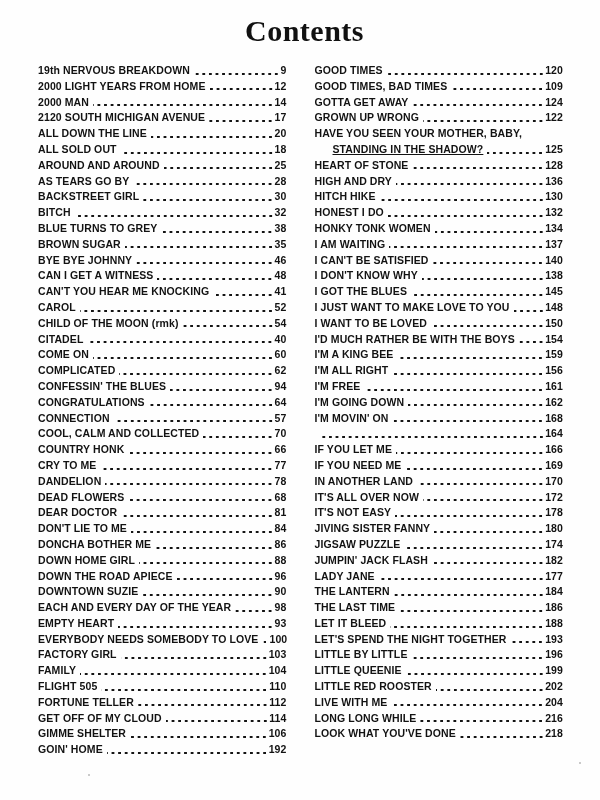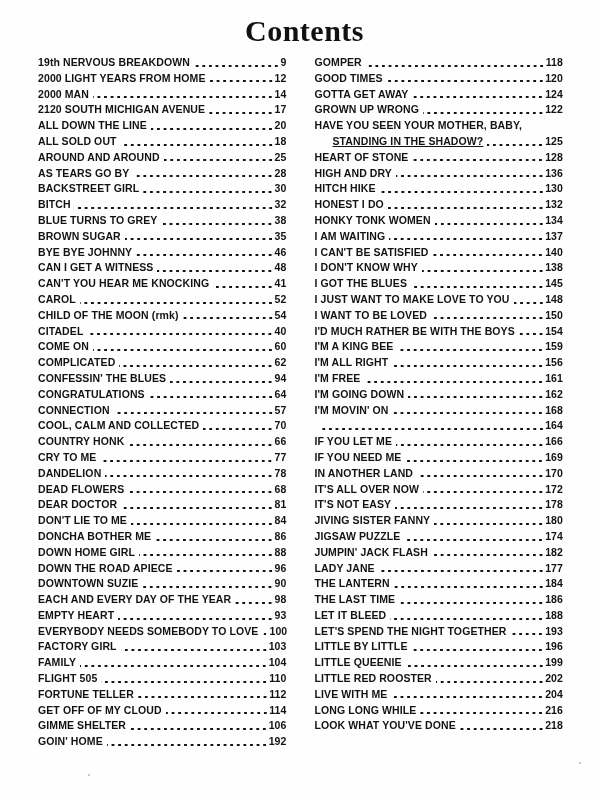--- a/index.html
+++ b/index.html
@@ -18,21 +18,21 @@
     font-weight: bold;
     font-size: 30px;
     line-height: 34px;
     letter-spacing: 0.5px;
     color: #111;
   }
   .toc {
     display: flex;
     gap: 28px;
     padding: 0 37px 0 38px;
-    margin-top: 7px;
+    margin-top: 15px;
   }
   .col { flex: 1 1 0; min-width: 0; }
   .row {
     display: flex;
     align-items: baseline;
     height: 15.8px;
     line-height: 15.8px;
     font-size: 10.5px;
     font-weight: bold;
     letter-spacing: 0.1px;
@@ -285,28 +285,28 @@
         <span class="page-num">106</span>
       </div>
       <div class="row">
         <span class="title">GOIN' HOME</span>
         <span class="dots"></span>
         <span class="page-num">192</span>
       </div>
     </div>
   <div class="col">
       <div class="row">
-        <span class="title">GOMPER</span>
-        <span class="dots"></span>
-        <span class="page-num">118</span>
-      </div>
-      <div class="row">
         <span class="title">GOOD TIMES</span>
         <span class="dots"></span>
         <span class="page-num">120</span>
+      </div>
+      <div class="row">
+        <span class="title">GOOD TIMES, BAD TIMES</span>
+        <span class="dots"></span>
+        <span class="page-num">109</span>
       </div>
       <div class="row">
         <span class="title">GOTTA GET AWAY</span>
         <span class="dots"></span>
         <span class="page-num">124</span>
       </div>
       <div class="row">
         <span class="title">GROWN UP WRONG</span>
         <span class="dots"></span>
         <span class="page-num">122</span>

